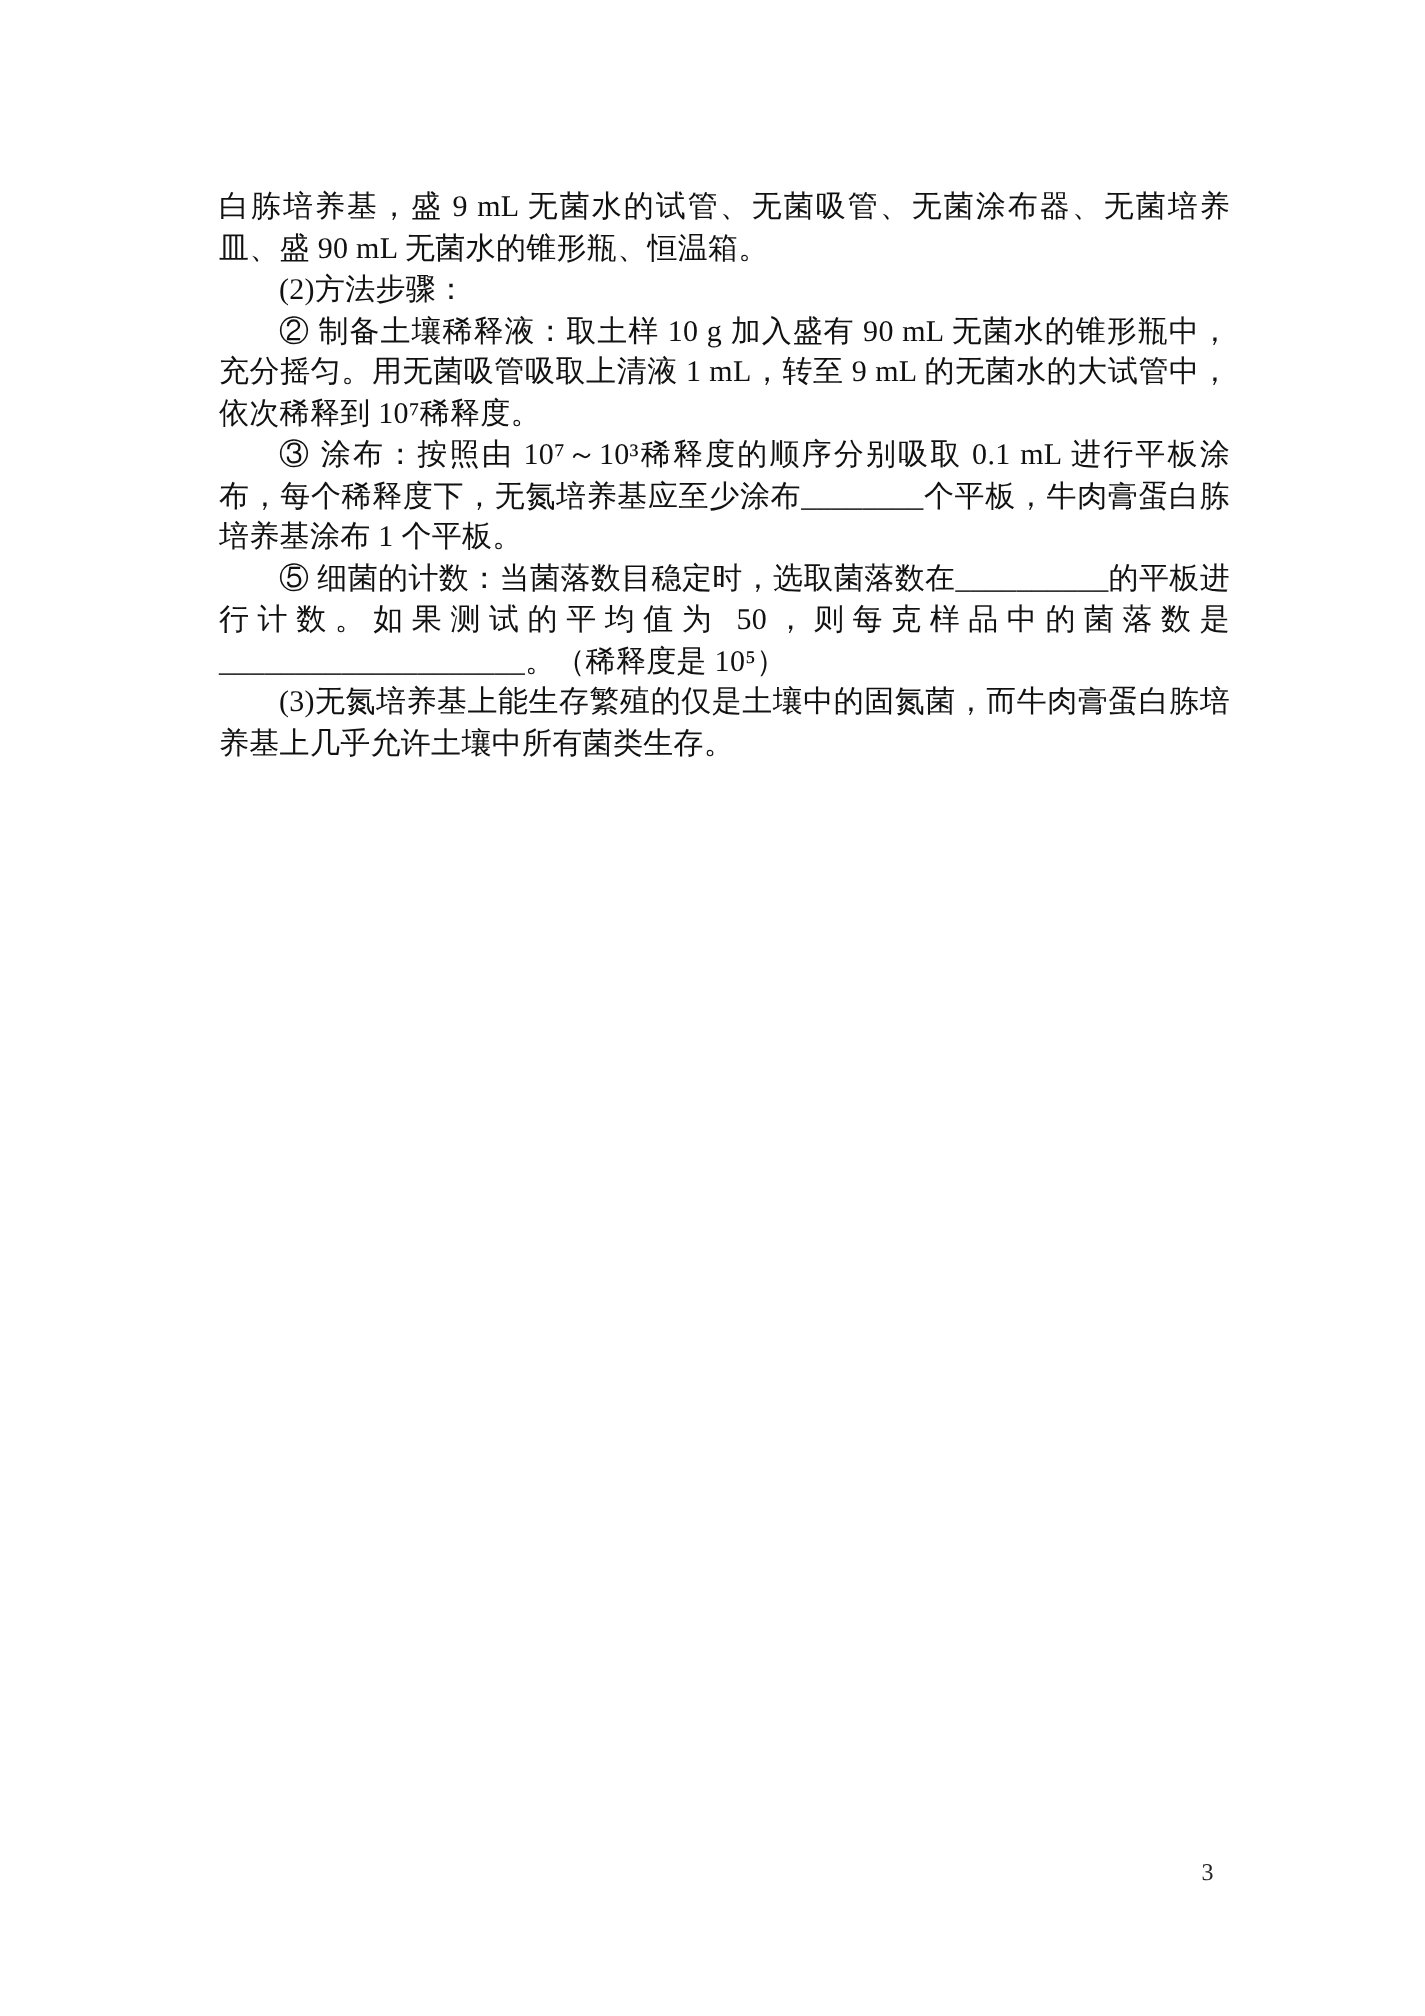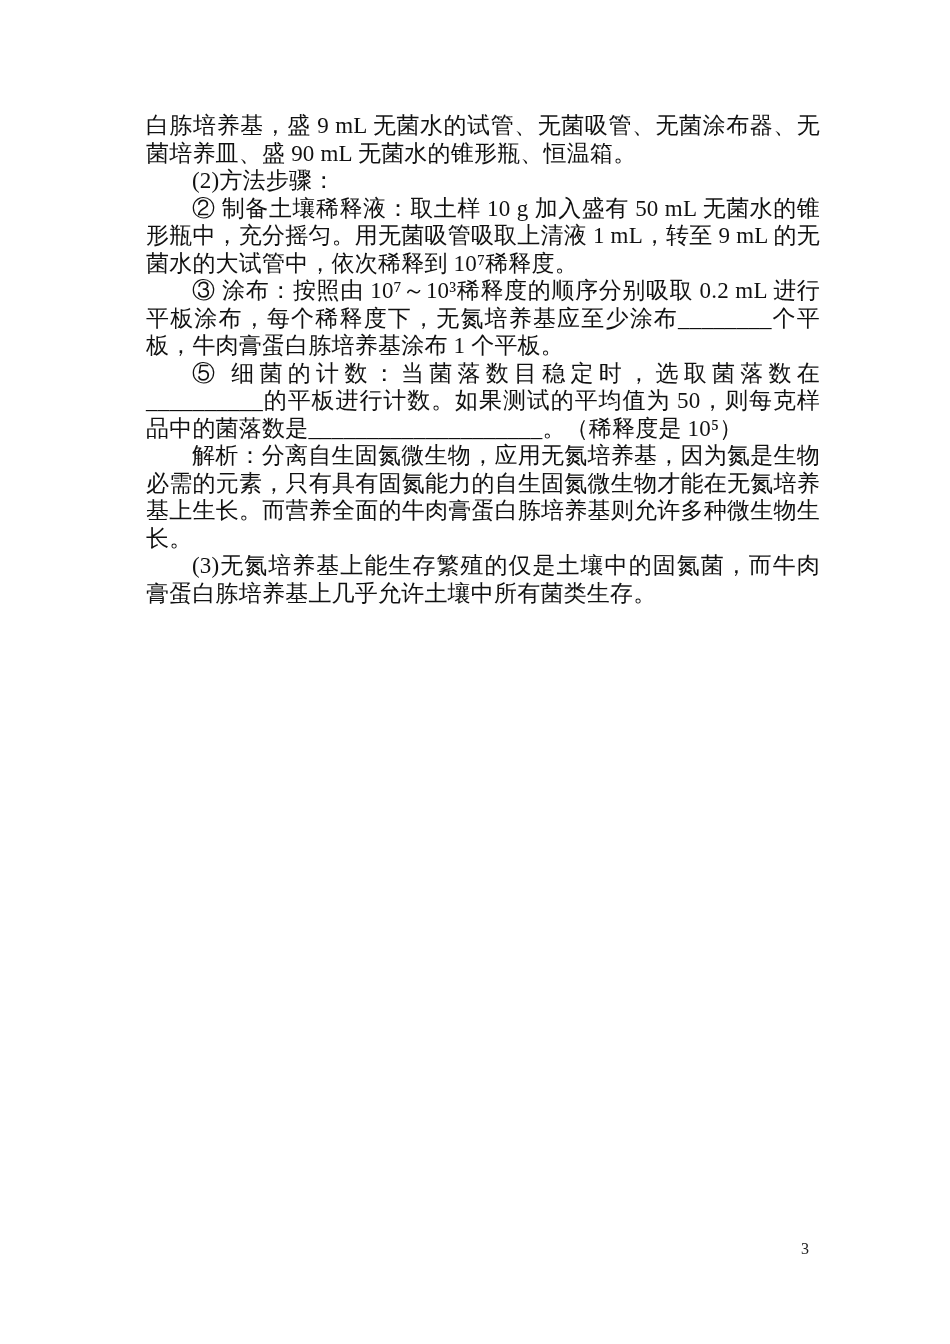--- a/index.html
+++ b/index.html
@@ -12,23 +12,23 @@
     width: 950px;
     height: 1344px;
     background: #ffffff;
     overflow: hidden;
     font-family: "Liberation Serif", "DejaVu Serif", serif;
     color: #111111;
   }
   .text-block {
     position: absolute;
     left: 146px;
-    top: 112px;
+    top: 125px;
     width: 674px;
-    font-size: 23px;
+    font-size: 20px;
     line-height: 27.5px;
     text-align: justify;
   }
   .text-block p {
     margin: 0;
     padding: 0;
     letter-spacing: 0.2px;
   }
   .text-block p.indent {
     text-indent: 2em;
@@ -47,20 +47,19 @@
     color: #222222;
   }
 </style>
 </head>
 <body>
 
 <div class="page">
   <div class="text-block">
     <p class="no-indent">白胨培养基，盛 9 mL 无菌水的试管、无菌吸管、无菌涂布器、无菌培养皿、盛 90 mL 无菌水的锥形瓶、恒温箱。</p>
     <p class="indent">(2)方法步骤：</p>
-    <p class="indent">② 制备土壤稀释液：取土样 10 g 加入盛有 50 mL 无菌水的锥形瓶中，充分摇匀。用无菌吸管吸取上清液 1 mL，转至 9 mL 的无菌水的大试管中，依次稀释到 10⁷稀释度。</p>
-    <p class="indent">③ 涂布：按照由 10⁷～10³稀释度的顺序分别吸取 0.2 mL 进行平板涂布，每个稀释度下，无氮培养基应至少涂布________个平板，牛肉膏蛋白胨培养基涂布 1 个平板。</p>
+    <p class="indent">② 制备土壤稀释液：取土样 10 g 加入盛有 90 mL 无菌水的锥形瓶中，充分摇匀。用无菌吸管吸取上清液 1 mL，转至 9 mL 的无菌水的大试管中，依次稀释到 10⁷稀释度。</p>
+    <p class="indent">③ 涂布：按照由 10⁷～10³稀释度的顺序分别吸取 0.1 mL 进行平板涂布，每个稀释度下，无氮培养基应至少涂布________个平板，牛肉膏蛋白胨培养基涂布 1 个平板。</p>
     <p class="indent">⑤ 细菌的计数：当菌落数目稳定时，选取菌落数在__________的平板进行计数。如果测试的平均值为 50，则每克样品中的菌落数是____________________。（稀释度是 10⁵）</p>
-    <p class="indent">解析：分离自生固氮微生物，应用无氮培养基，因为氮是生物必需的元素，只有具有固氮能力的自生固氮微生物才能在无氮培养基上生长。而营养全面的牛肉膏蛋白胨培养基则允许多种微生物生长。</p>
     <p class="indent">(3)无氮培养基上能生存繁殖的仅是土壤中的固氮菌，而牛肉膏蛋白胨培养基上几乎允许土壤中所有菌类生存。</p>
   </div>
   <div class="page-number">3</div>
 </div>
 
 </body></html>

